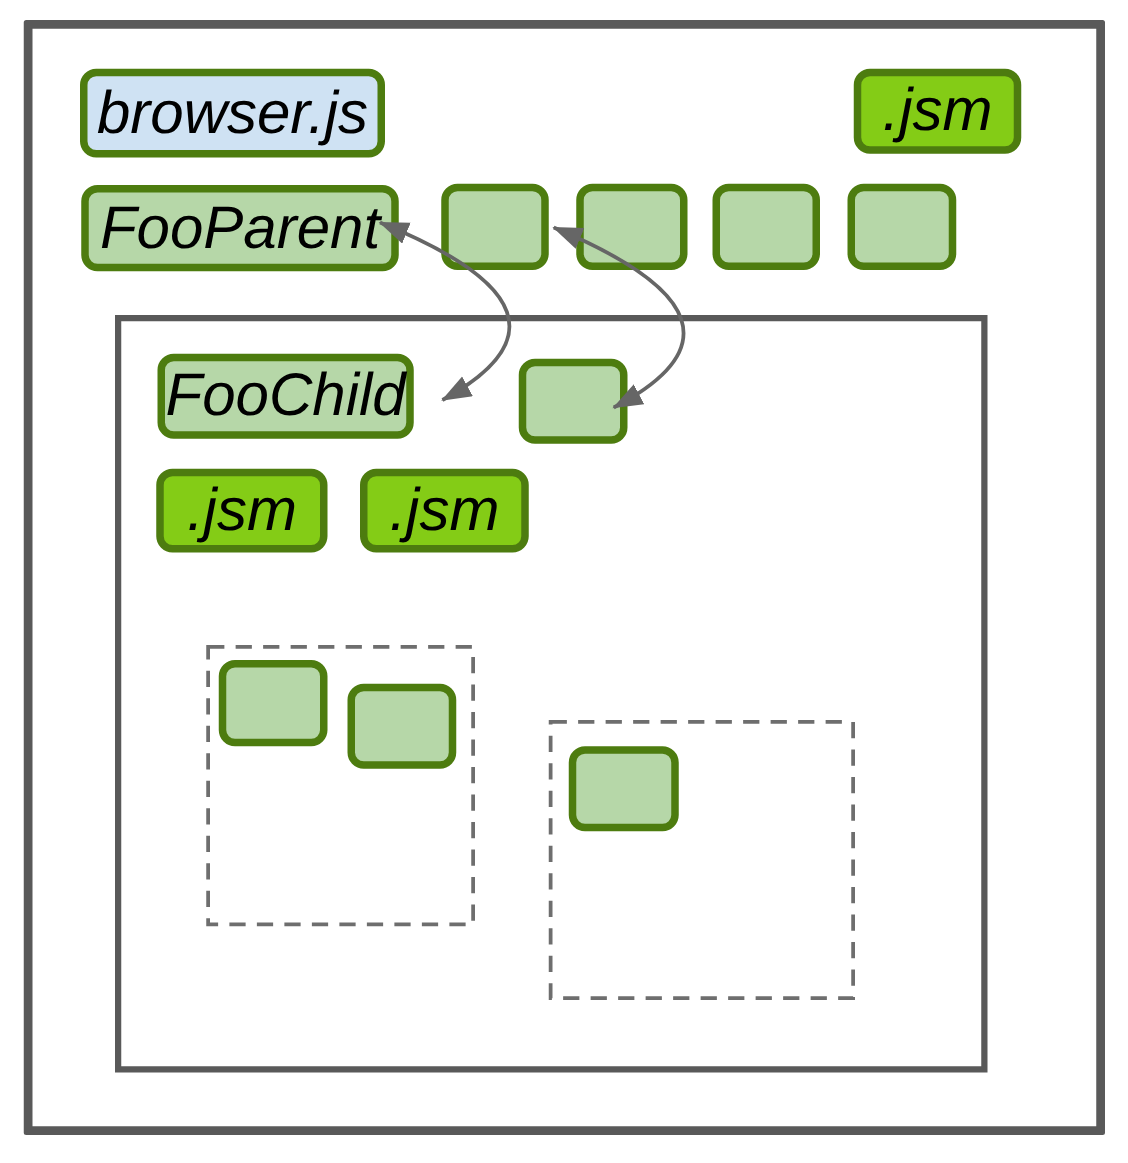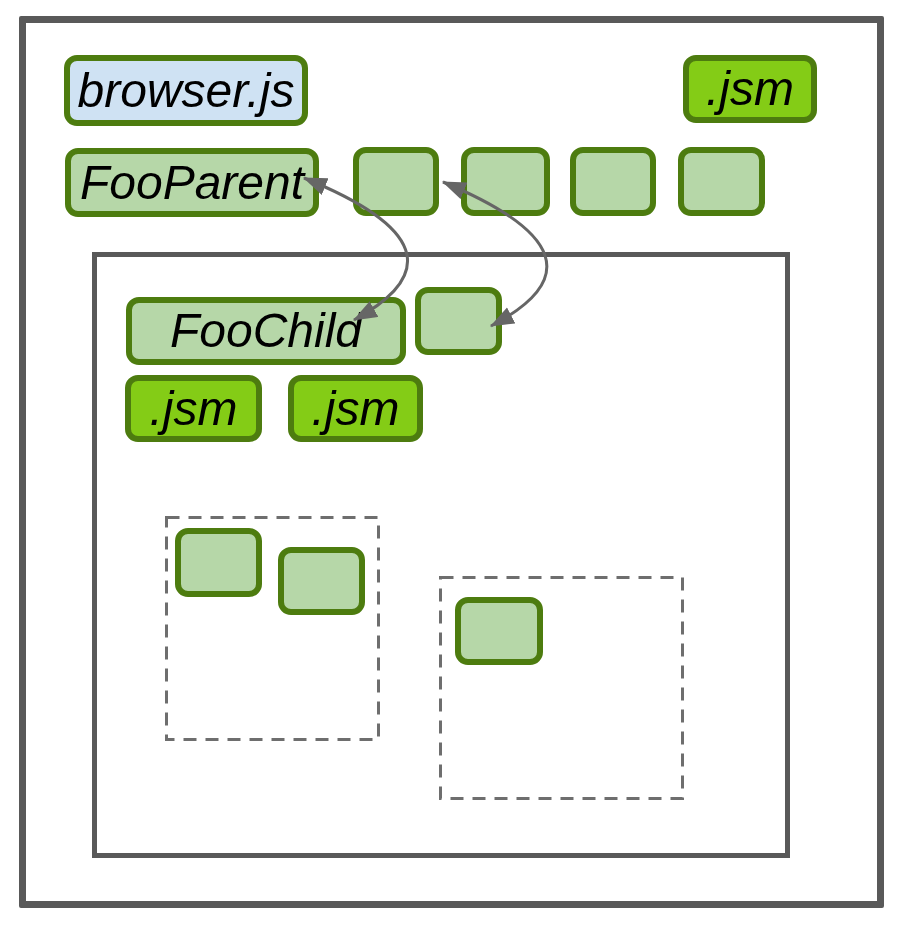--- a/index.html
+++ b/index.html
@@ -53,21 +53,21 @@
   .n-jsm-top     { left: 683px; top: 55px;  width: 134px; height: 68px; }
 
   
   .n-fooparent   { left: 65px;  top: 148px; width: 254px; height: 69px; }
   .n-sq1         { left: 353px; top: 147px; width: 86px;  height: 69px; }
   .n-sq2         { left: 461px; top: 147px; width: 89px;  height: 69px; }
   .n-sq3         { left: 570px; top: 147px; width: 86px;  height: 69px; }
   .n-sq4         { left: 678px; top: 147px; width: 87px;  height: 69px; }
 
   
-  .n-foochild    { left: 126px; top: 297px; width: 280px; height: 68px; }
+  .n-foochild    { left: 126px; top: 283px; width: 205px; height: 68px; }
   .n-childsq     { left: 415px; top: 287px; width: 87px;  height: 68px; }
   .n-jsm1        { left: 125px; top: 375px; width: 137px; height: 67px; }
   .n-jsm2        { left: 288px; top: 375px; width: 135px; height: 67px; }
 
   
   .n-ga          { left: 175px; top: 528px; width: 87px;  height: 69px; }
   .n-gb          { left: 278px; top: 547px; width: 87px;  height: 68px; }
   .n-gc          { left: 455px; top: 597px; width: 88px;  height: 68px; }
 
   .overlay {

